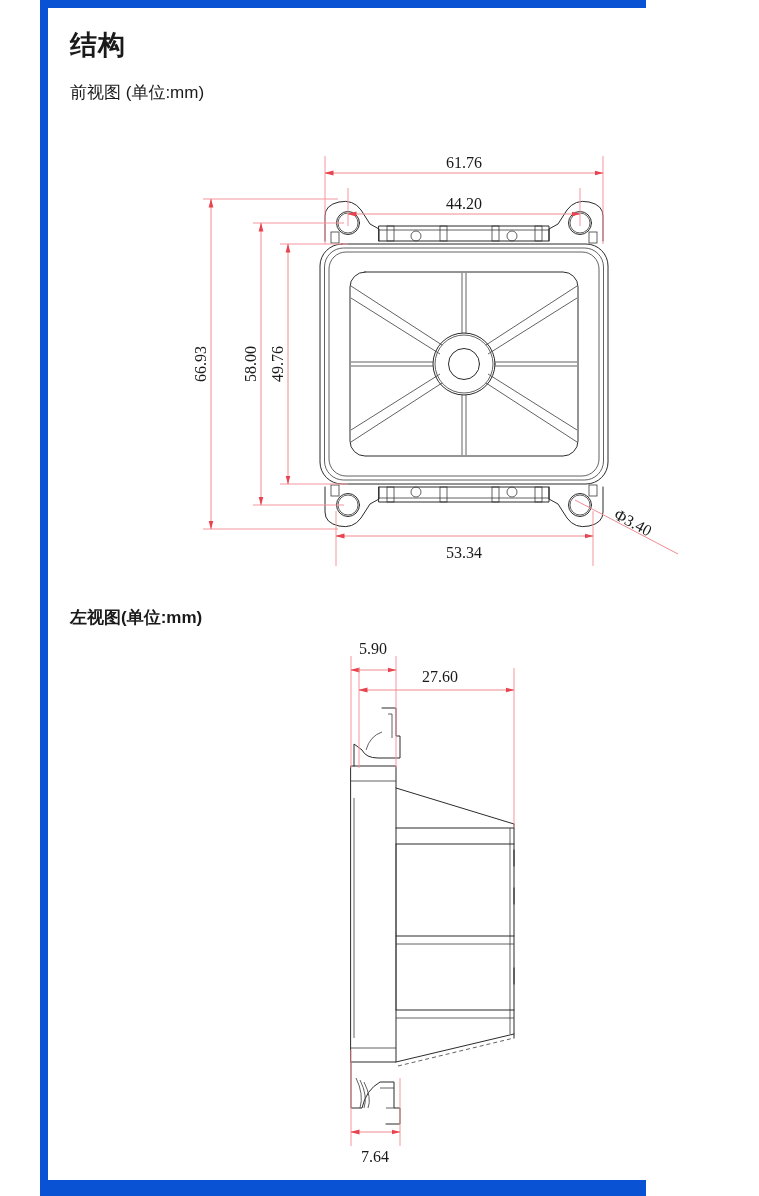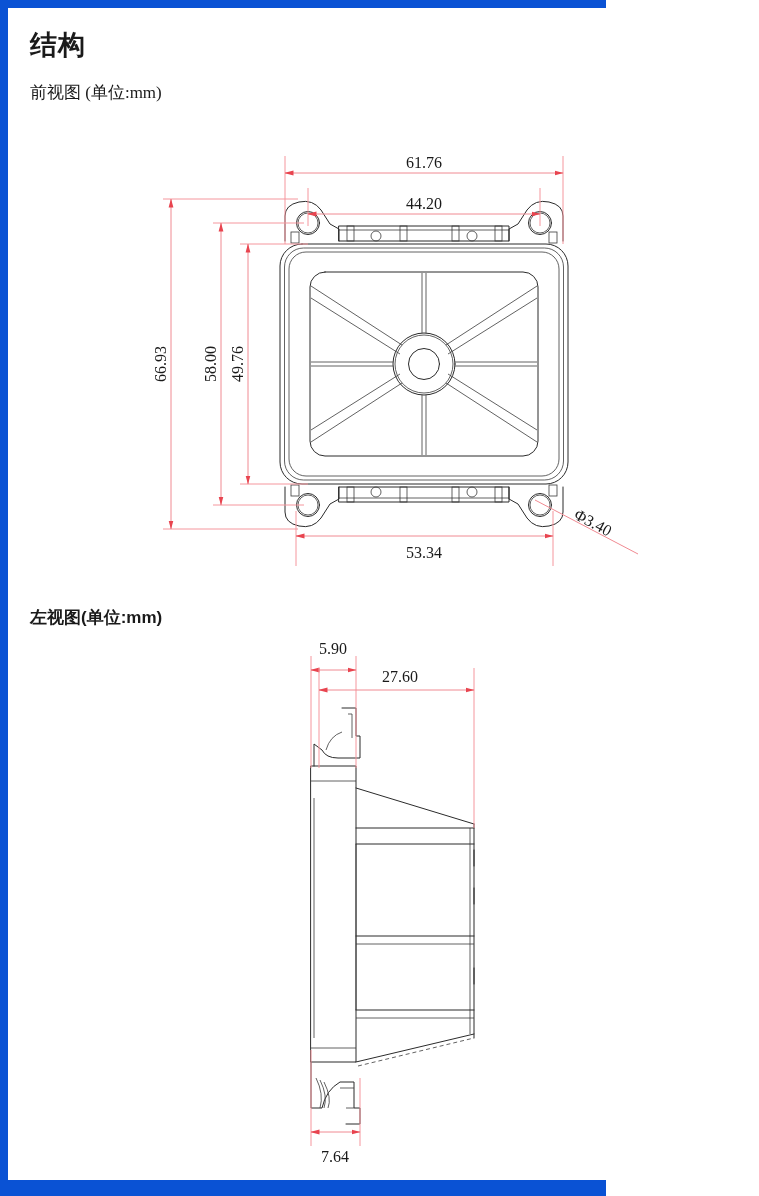--- a/index.html
+++ b/index.html
@@ -12,20 +12,21 @@
     height: 1196px;
     font-family: "Liberation Sans", sans-serif;
     overflow: hidden;
   }
   #page {
     position: relative;
     width: 606px;
     height: 1196px;
     background: #0a52d4;
     box-sizing: border-box;
+    margin-left: 40px;
   }
   #sheet {
     position: absolute;
     left: 8px;
     top: 8px;
     width: 743px;
     height: 1172px;
     background: #ffffff;
     box-sizing: border-box;
     overflow: hidden;
@@ -40,21 +41,20 @@
     letter-spacing: 1px;
     line-height: 1;
   }
   #front-caption {
     position: absolute;
     left: 22px;
     top: 76px;
     font-size: 17px;
     color: #1a1a1a;
     line-height: 1;
-    font-family: Liberation Serif, serif;
   }
   #side-caption {
     position: absolute;
     left: 22px;
     top: 601px;
     font-size: 17px;
     color: #1a1a1a;
     line-height: 1;
     font-weight: bold;
   }

